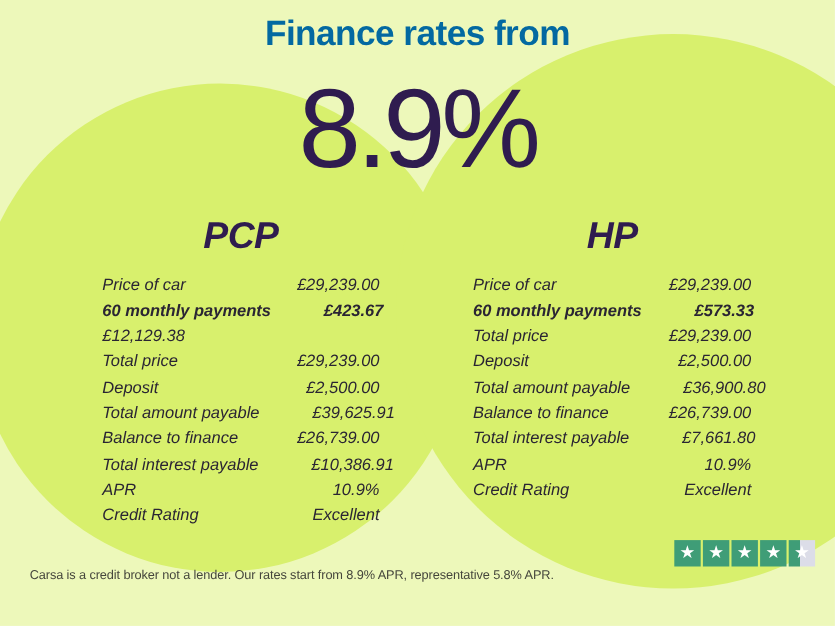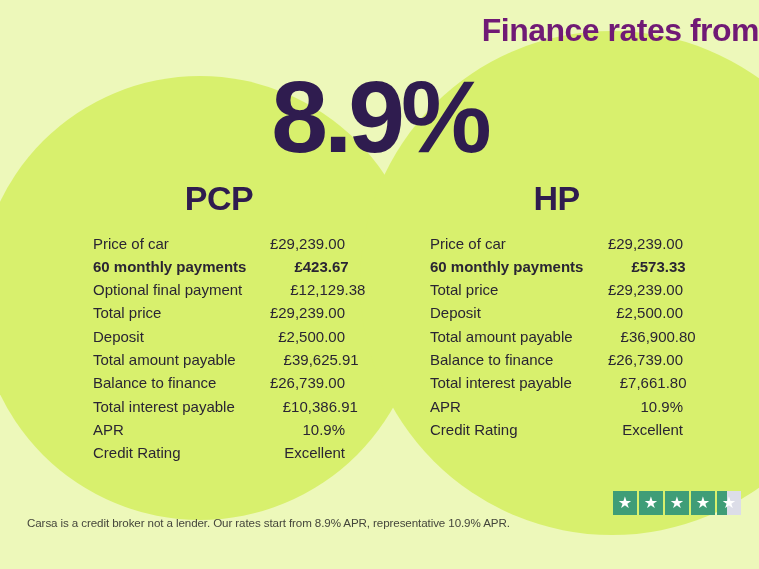--- a/index.html
+++ b/index.html
@@ -7,33 +7,33 @@
     position:relative; width:759px; height:569px; overflow:hidden;
     background:#edf8ba;
     font-family:"Liberation Sans", sans-serif;
     color:#2a2533;
   }
   .circle{position:absolute; border-radius:50%; background:#d8f06d;}
   .circle-left{left:-22px; top:76px; width:444px; height:444px;}
   .circle-right{left:360px; top:31px; width:504px; height:504px;}
 
   .title{
-    position:absolute; top:12px; left:0; right:0; text-align:right;
-    font-size:32px; font-weight:800; letter-spacing:-0.5px; color:#701a75;
+    position:absolute; top:12px; left:0; right:0; text-align:center;
+    font-size:32px; font-weight:800; letter-spacing:-0.5px; color:#0369a1;
   }
   .hero{
     position:absolute; top:66px; left:0; right:0;
     display:flex; justify-content:center; align-items:baseline;
     color:#2f1c4f; white-space:nowrap;
   }
-  .rate{font-size:102px; font-weight:700; line-height:1; letter-spacing:-4px;}
+  .rate{font-size:102px; font-weight:400; line-height:1; letter-spacing:-4px;}
   .apr{font-size:60px; font-weight:800; line-height:1; letter-spacing:-1px; margin-left:8px;}
   .ast{font-size:32px; vertical-align:26px; letter-spacing:0;}
 
-  .finance-table{position:absolute; top:180px;}
+  .finance-table{position:absolute; top:196px;font-style:italic;}
   .finance-table.pcp{left:93px; width:252px;}
   .finance-table.hp{left:430px; width:253px;}
   .finance-table h2{
     margin:0; text-align:center; font-size:34px; font-weight:800;
     letter-spacing:-0.5px; color:#2f1c4f; line-height:1.1;
   }
   .rows{margin-top:14px;}
   .row{
     display:flex; justify-content:space-between; align-items:center;
     height:23.3px; font-size:15px; color:#2a2533;gap:48px;
@@ -76,21 +76,20 @@
     <div class="rows">
         <div class="row">
           <span class="lbl">Price of car</span>
           <span class="val">£29,239.00</span>
         </div>
         <div class="row bold">
           <span class="lbl">60 monthly payments</span>
           <span class="val">£423.67</span>
         </div>
         <div class="row">
-          <span class="lbl">Optional final payment</span>
           <span class="val">£12,129.38</span>
         </div>
         <div class="row">
           <span class="lbl">Total price</span>
           <span class="val">£29,239.00</span>
         </div>
         <div class="row">
           <span class="lbl">Deposit</span>
           <span class="val">£2,500.00</span>
         </div>
@@ -153,21 +152,21 @@
           <span class="val">10.9%</span>
         </div>
         <div class="row">
           <span class="lbl">Credit Rating</span>
           <span class="val">Excellent</span>
         </div>
       </div>
   </section>
 
   <div class="disclaimer">
-    <div>Carsa is a credit broker not a lender. Our rates start from 8.9% APR, representative 10.9% APR.</div>
+    <div>Carsa is a credit broker not a lender. Our rates start from 8.9% APR, representative 5.8% APR.</div>
   </div>
 
   <div class="trustpilot">
     <div class="tp-stars">
         <div class="star-box full">★</div>
         <div class="star-box full">★</div>
         <div class="star-box full">★</div>
         <div class="star-box full">★</div>
         <div class="star-box half">★</div>
       </div>

